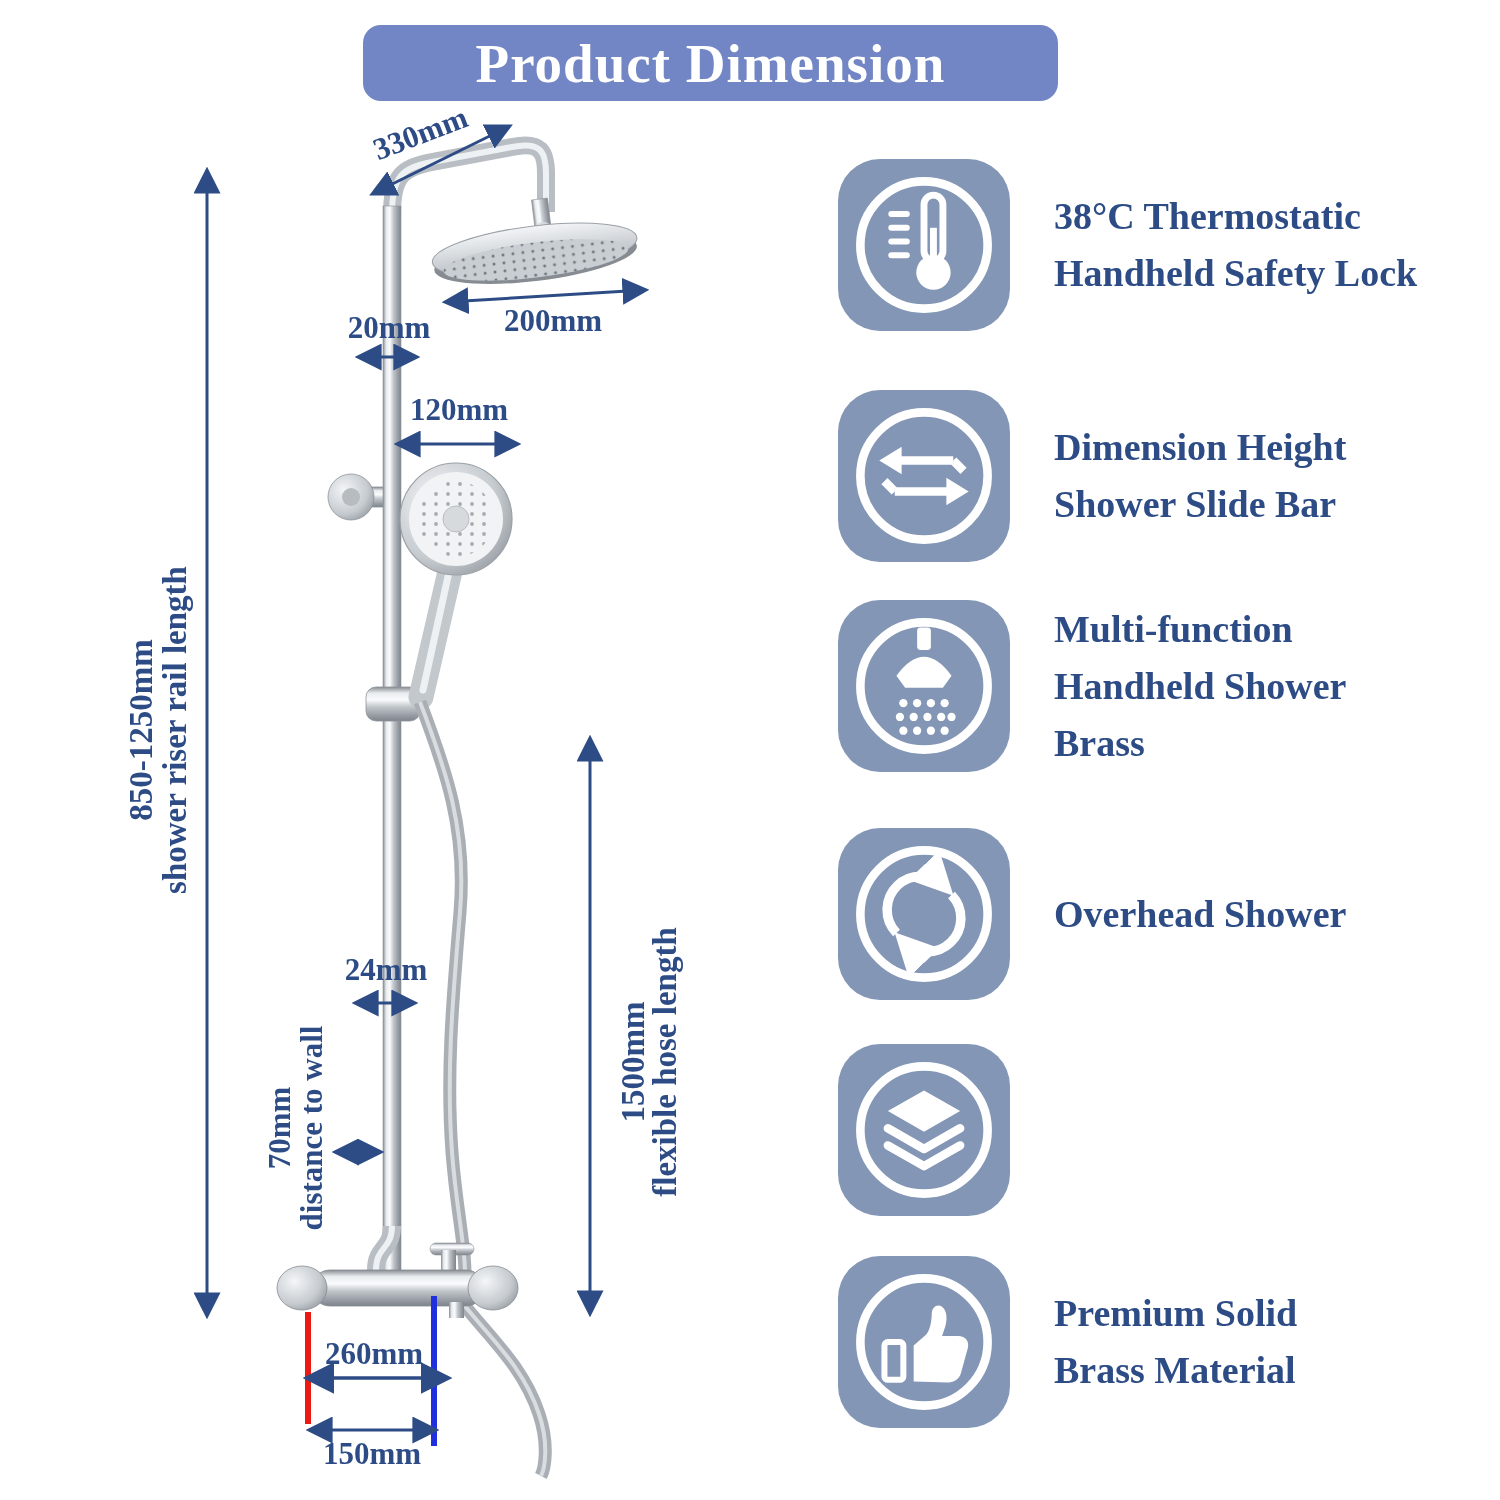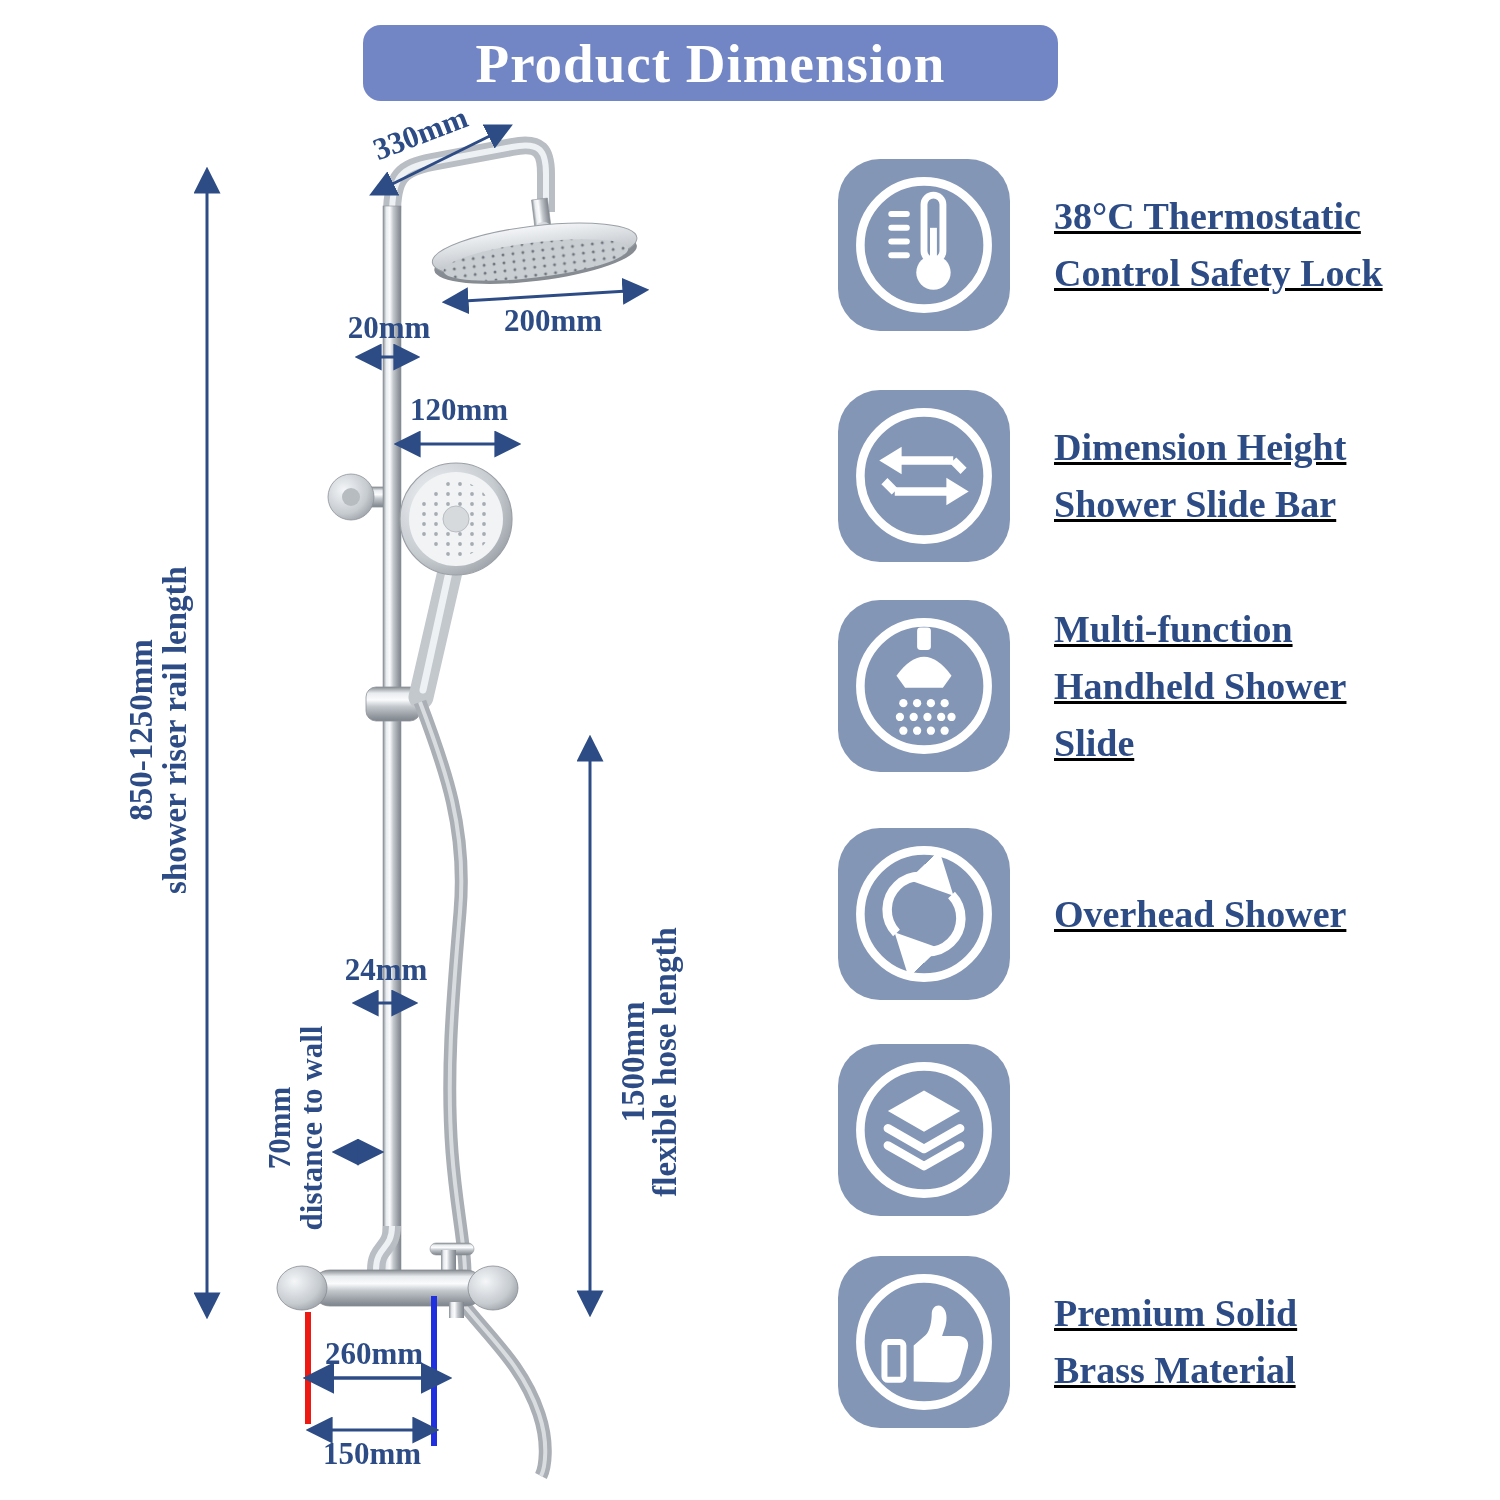--- a/index.html
+++ b/index.html
@@ -12,21 +12,21 @@
     position:absolute; left:363px; top:25px; width:695px; height:76px;
     background:#7285c4; border-radius:18px;
     display:flex; align-items:center; justify-content:center;
   }
   .banner span {
     color:#ffffff; font-weight:bold; font-size:55px; letter-spacing:1px;
     font-family:"Liberation Serif", serif;
   }
   .diagram { position:absolute; left:0; top:0; }
   .features { position:absolute; left:838px; top:0; width:660px; height:1500px; }
-  .feature-row { position:absolute; left:0; display:flex; align-items:center; gap:44px; width:660px;text-decoration:underline; }
+  .feature-row { position:absolute; left:0; display:flex; align-items:center; gap:44px; width:660px; }
   .icon-tile {
     width:172px; height:172px; background:#8396b6; border-radius:42px;
     flex:0 0 auto; display:flex; align-items:center; justify-content:center;
   }
   .icon-tile svg { width:172px; height:172px; display:block; }
   .feature-text {
     font-family:"Liberation Serif", serif; font-weight:bold; font-size:38px;
     color:#2d4c86; line-height:1.5; white-space:nowrap;
   }
 </style>
@@ -186,21 +186,21 @@
             <line x1="31" y1="48" x2="40" y2="48"></line>
               <line x1="31" y1="56" x2="40" y2="56"></line>
           </g>
           <rect x="50" y="21" width="11" height="38" rx="5.5" fill="none" stroke="#fff" stroke-width="4"></rect>
           <line x1="55.5" y1="40" x2="55.5" y2="60" stroke="#fff" stroke-width="4"></line>
           <circle cx="55.5" cy="66" r="10" fill="#fff"></circle>
         </svg>
       </div>
       <div class="feature-text">
         <div>38°C Thermostatic</div>
-        <div>Control Safety Lock</div>
+        <div>Handheld Safety Lock</div>
       </div>
     </div>
 
     <div class="feature-row" style="top:390px">
       <div class="icon-tile">
         <svg viewBox="0 0 100 100">
           <circle cx="50" cy="50" r="37" fill="none" stroke="#fff" stroke-width="5"></circle>
           <line x1="35" y1="41" x2="67" y2="41" stroke="#fff" stroke-width="5"></line>
           <line x1="67" y1="41" x2="73" y2="47" stroke="#fff" stroke-width="5"></line>
           <polygon points="37,33 24,41 37,49" fill="#fff"></polygon>
@@ -234,21 +234,21 @@
             <circle cx="38" cy="76" r="2.4"></circle>
               <circle cx="46" cy="76" r="2.4"></circle>
               <circle cx="54" cy="76" r="2.4"></circle>
               <circle cx="62" cy="76" r="2.4"></circle>
           </g>
         </svg>
       </div>
       <div class="feature-text">
         <div>Multi-function</div>
         <div>Handheld Shower</div>
-        <div>Slide</div>
+        <div>Brass</div>
       </div>
     </div>
 
     <div class="feature-row" style="top:828px">
       <div class="icon-tile">
         <svg viewBox="0 0 100 100">
           <circle cx="50" cy="50" r="37" fill="none" stroke="#fff" stroke-width="5"></circle>
           <path d="M34,61 A19 19 0 1 1 62 34" fill="none" stroke="#fff" stroke-width="5.5" marker-end="url(#arrowW)"></path>
           <path d="M66,39 A19 19 0 1 1 38 66" fill="none" stroke="#fff" stroke-width="5.5" marker-end="url(#arrowW)"></path>
         </svg>

